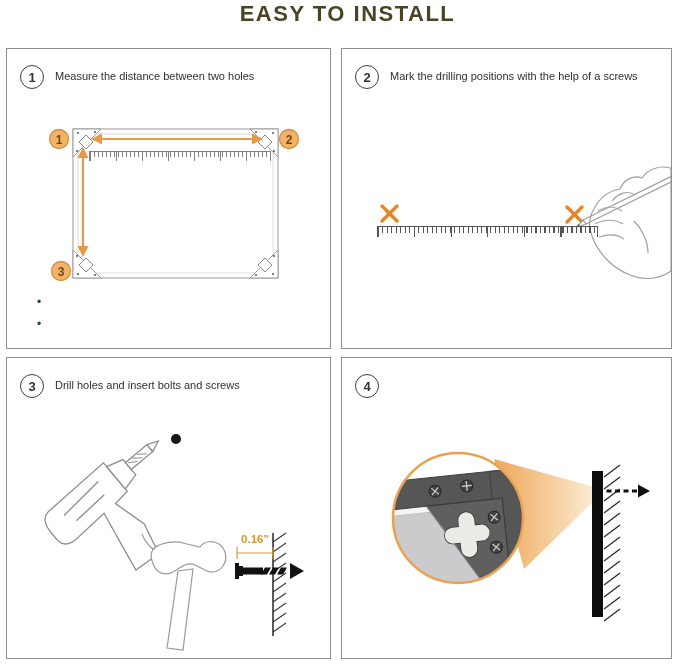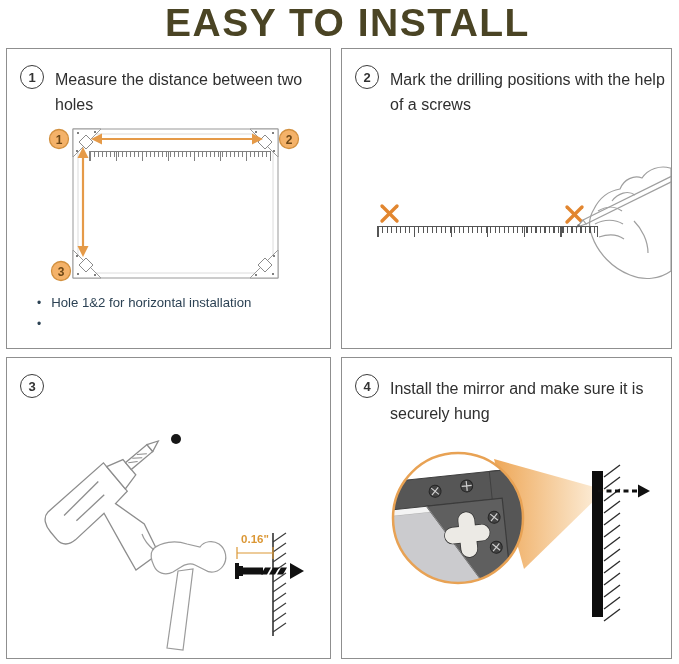--- a/index.html
+++ b/index.html
@@ -2,35 +2,35 @@
 <html><head>
 <meta charset="utf-8">
 <style>
   html,body{margin:0;padding:0;background:#fff;}
   #canvas{
     position:relative;width:679px;height:664px;background:#fff;overflow:hidden;
     font-family:"Liberation Sans","DejaVu Sans",sans-serif;
   }
   .title{
     position:absolute;top:1px;left:0;right:0;text-align:center;
-    font-size:39px;font-weight:800;letter-spacing:1.5px;color:#4a4424;padding-left:16px;
+    font-size:22px;font-weight:800;letter-spacing:1.5px;color:#4a4424;padding-left:16px;
   }
   .panel{position:absolute;background:#fff;border:1px solid #8f8f8f;box-sizing:border-box;}
   #panel1{left:6px;top:48px;width:325px;height:301px;}
   #panel2{left:341px;top:48px;width:331px;height:301px;}
   #panel3{left:6px;top:357px;width:325px;height:302px;}
   #panel4{left:341px;top:357px;width:331px;height:302px;}
 
   .step-header{position:absolute;left:13px;top:16px;display:flex;gap:11px;align-items:flex-start;}
   .step-num{
     width:24px;height:24px;border:1.5px solid #3c3c3c;border-radius:50%;
     display:flex;align-items:center;justify-content:center;
     font-size:13px;font-weight:700;color:#333;flex:0 0 auto;box-sizing:border-box;
   }
-  .step-text{font-size:16px;color:#2f2f2f;line-height:1.55;max-width:276px;padding-top:3px;font-weight:500;}
+  .step-text{font-size:11px;color:#2f2f2f;line-height:1.55;max-width:276px;padding-top:3px;font-weight:500;}
 
   .ruler{position:absolute;border-top:1px solid currentColor;border-left:1px solid currentColor;border-right:1px solid currentColor;background-repeat:repeat-x;}
   #ruler1{
     left:82px;top:102px;width:180px;height:9px;color:#808080;
     background-image:
       repeating-linear-gradient(90deg, currentColor 0 1px, transparent 1px 4px),
       repeating-linear-gradient(90deg, currentColor 0 1px, transparent 1px 26px);
     background-size:100% 5px,100% 100%;
   }
   #ruler2{
@@ -115,21 +115,20 @@
         <circle cx="54" cy="152" r="9.5" fill="#F4B269" stroke="#D2903F" stroke-width="1.3"></circle>
         <text x="54" y="156.5" text-anchor="middle" font-size="12" font-weight="bold" fill="#6D4716">3</text>
       </g>
     </svg>
 
     <div class="ruler" id="ruler1"></div>
 
     <div class="notes">
       <div class="note-row">
         <span class="note-dot">•</span>
-        <span class="note-text">Hole 1&amp;2 for  horizontal installation</span>
       </div>
       <div class="note-row">
         <span class="note-dot">•</span>
       </div>
     </div>
   </div>
 
   <div class="panel" id="panel2">
     <div class="step-header">
       <div class="step-num">2</div>
@@ -161,20 +160,21 @@
         <circle cx="236.5" cy="76.5" r="1.2" fill="#777" stroke="none"></circle>
       </g>
     </svg>
 
     <div class="ruler" id="ruler2"></div>
   </div>
 
   <div class="panel" id="panel3">
     <div class="step-header">
       <div class="step-num">3</div>
+      <div class="step-text">Drill holes and insert bolts and screws</div>
     </div>
 
     <svg class="abs-svg" style="left:0;top:58px" width="323" height="242" viewBox="0 0 323 242">
 
       <circle cx="169" cy="23" r="5" fill="#171717"></circle>
 
       <g transform="rotate(-40 94 75)" stroke="#8d8d8d" stroke-width="1.3" fill="#fff">
         <path d="M40,57 C32,58 29,66 29,74 L29,84 C29,92 35,96 43,96 L82,94 L74,136 L70,158 L98,160 L106,128 L97,94 L114,92 L114,55 Z"></path>
         <path d="M50,70 L98,66" fill="none"></path>
         <path d="M56,82 L94,80" fill="none"></path>
@@ -221,21 +221,20 @@
         <line x1="230" y1="131" x2="230" y2="143"></line>
         <line x1="266" y1="131" x2="266" y2="143"></line>
         <text x="248" y="127" text-anchor="middle" font-size="11.5" font-weight="bold" fill="#DB9735" stroke="none">0.16"</text>
       </g>
     </svg>
   </div>
 
   <div class="panel" id="panel4">
     <div class="step-header">
       <div class="step-num">4</div>
-      <div class="step-text">Install the mirror and make sure it is securely hung</div>
     </div>
 
     <svg class="abs-svg" style="left:0;top:55px" width="329" height="246" viewBox="0 0 329 246">
       <defs>
         <linearGradient id="coneGrad" x1="0" y1="0" x2="1" y2="0">
           <stop offset="0" stop-color="#EEA757"></stop>
           <stop offset="1" stop-color="#FDF2E1"></stop>
         </linearGradient>
         <clipPath id="circClip">
             <circle cx="116" cy="105" r="65"></circle>

